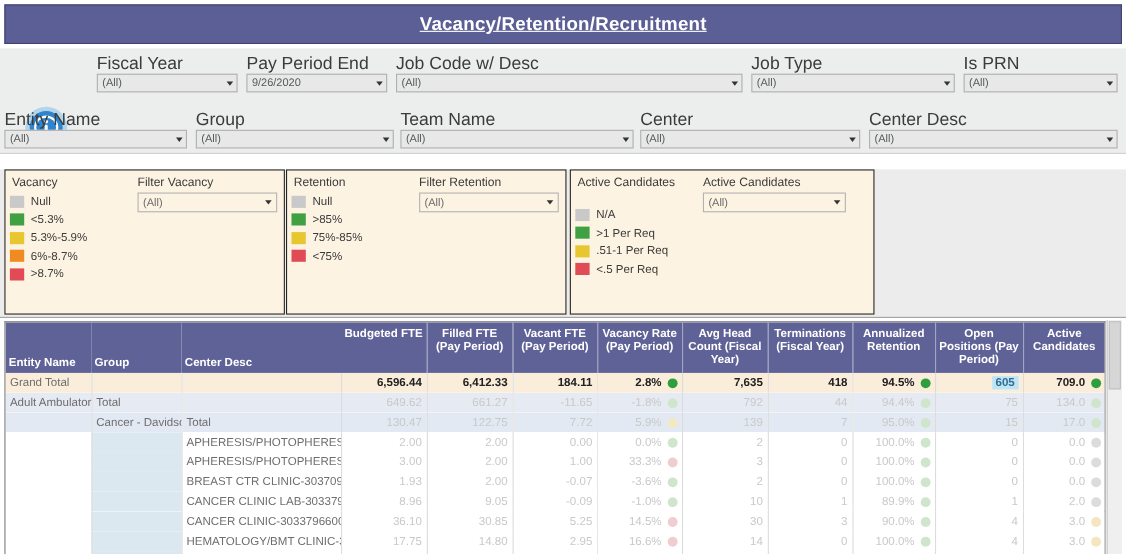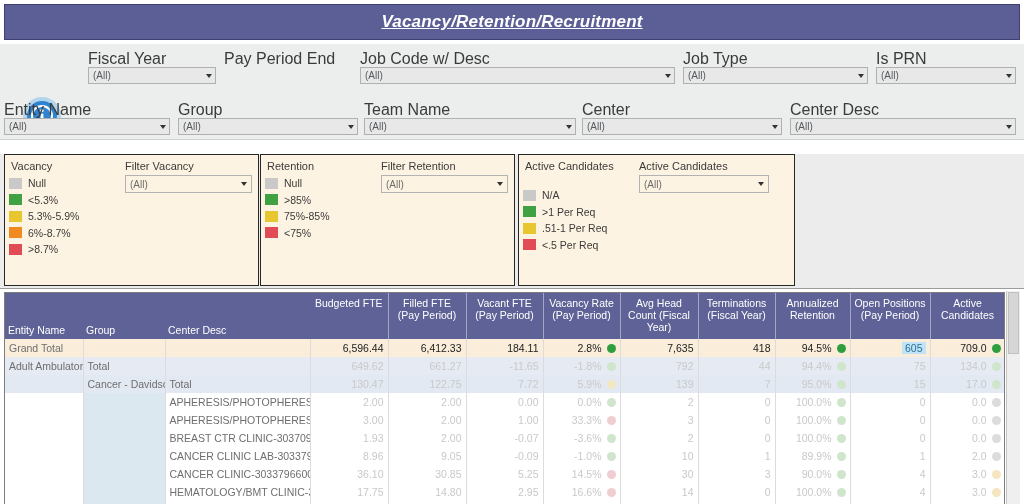--- a/index.html
+++ b/index.html
@@ -16,21 +16,21 @@
     width: 1024px; height: 504px;
     background: #ffffff;
   }
 
   
   .title-bar {
     position: absolute; left: 4px; top: 4px;
     width: 1016px; height: 36px;
     background: #5c5f96;
     border: 1px solid #3f4170;
-    display: flex; align-items: center; justify-content: center; font-style: italic;
+    display: flex; align-items: center; justify-content: center;
   }
   .title-text {
     color: #ffffff;
     font-size: 17px;
     font-weight: bold;
     text-decoration: underline;
     letter-spacing: .2px;
   }
 
   
@@ -136,21 +136,21 @@
   }
   table.grid {
     border-collapse: collapse;
     table-layout: fixed;
     width: 1000px;
     font-size: 10.5px;
   }
   table.grid th {
     background: #5f6296;
     color: #ffffff;
-    font-weight: normal;
+    font-weight: bold;
     font-size: 10.5px;
     border-right: 1px solid #a3a5c4;
     padding: 2px 3px;
     line-height: 12px;
     height: 46px;
   }
   table.grid th.dim {
     vertical-align: bottom;
     text-align: left;
     border-right: none;
@@ -168,21 +168,21 @@
   td.dimcell { color: #6e6e6e; text-align: left; border-right: none; }
   td.num { text-align: right; color: #c9c9c9; }
   td.numdot { text-align: left; color: #c9c9c9; position: relative; margin-top: 38px; }
   .dotwrap { display: flex; align-items: center; justify-content: space-between; }
   .dotwrap .dv { flex: 1 1 auto; text-align: right; }
   .dot {
     width: 9px; height: 9px; border-radius: 50%;
     display: inline-block; margin-left: 5px; flex: 0 0 auto;
   }
 
-  tr.grand td { background: #faeedb; color: #222; font-weight: normal; }
+  tr.grand td { background: #faeedb; color: #222; font-weight: bold; }
   tr.grand td.dimcell { color: #6e6e6e; font-weight: normal; }
   tr.sub1 td { background: #e6eaf3; }
   tr.sub2 td { background: #e3e9f2; }
   tr.leaf td { background: #ffffff; }
   td.grp-shade { background: #dce8ef !important; }
   td.blank-left { background: #ffffff !important; border-right: none; }
   .hl { background: #bfe4f7; padding: 0 3px; color:#2f6f8f; }
 
   
   .vscroll {
@@ -219,20 +219,24 @@
     <div id="filters-row1">
         <div class="filter-field" style="left: 88px; top: 9px; width: 128px;">
           <div class="filter-label">Fiscal Year</div>
           <div class="combo">
             <span class="val">(All)</span>
             <span class="caret"></span>
           </div>
         </div>
         <div class="filter-field" style="left: 224px; top: 9px; width: 128px;">
           <div class="filter-label">Pay Period End</div>
+          <div class="combo">
+            <span class="val">9/26/2020</span>
+            <span class="caret"></span>
+          </div>
         </div>
         <div class="filter-field" style="left: 360px; top: 9px; width: 315px;">
           <div class="filter-label">Job Code w/ Desc</div>
           <div class="combo">
             <span class="val">(All)</span>
             <span class="caret"></span>
           </div>
         </div>
         <div class="filter-field" style="left: 683px; top: 9px; width: 185px;">
           <div class="filter-label">Job Type</div>

